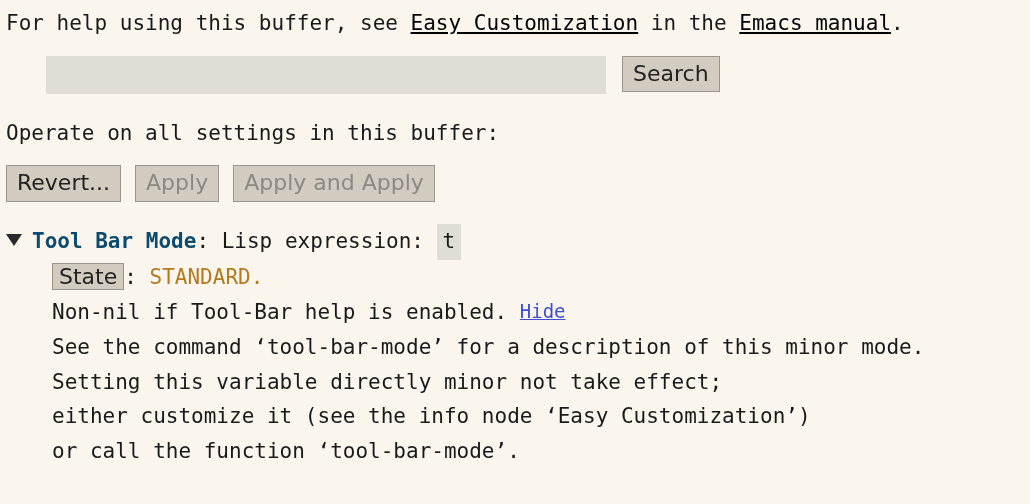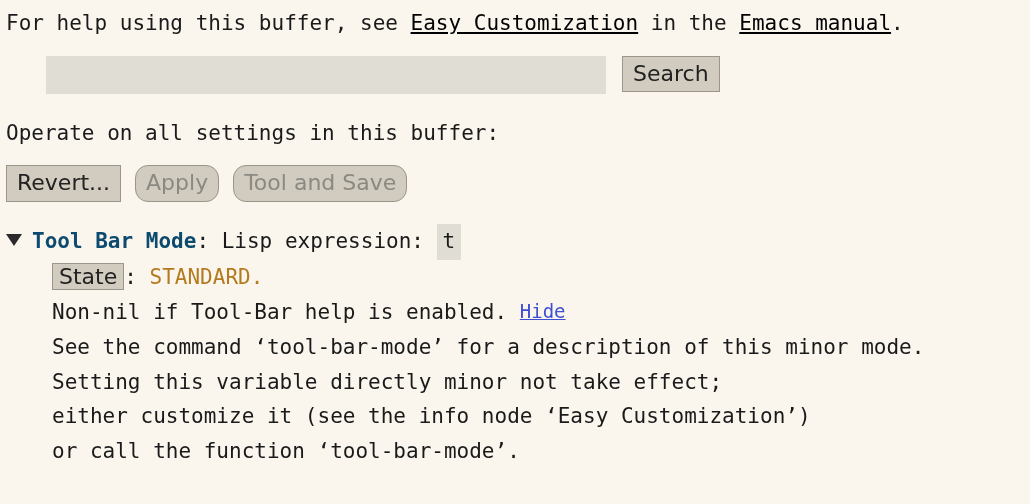--- a/index.html
+++ b/index.html
@@ -46,21 +46,20 @@
   .operate {
     margin-top: 22px;
   }
   .btn-row {
     margin-top: 14px;
     display: flex;
     gap: 14px;
   }
   .btn.disabled {
     color: #8a8a82;
-    border-radius: 13px;
   }
   .var-block {
     margin-top: 22px;
   }
   .tri {
     display: inline-block;
     width: 0; height: 0;
     border-left: 8px solid transparent;
     border-right: 8px solid transparent;
     border-top: 12px solid #2a2a2a;
@@ -112,21 +111,21 @@
 
 <div class="search-row">
   <input class="search-field" type="text" value="" style="">
   <button class="btn">Search</button>
 </div>
 
 <div class="operate">Operate on all settings in this buffer:</div>
 <div class="btn-row">
   <button class="btn">Revert...</button>
   <button class="btn disabled">Apply</button>
-  <button class="btn disabled">Tool and Save</button>
+  <button class="btn disabled">Apply and Apply</button>
 </div>
 
 <div class="var-block">
   <div>
     <span class="tri"></span><span class="var-name">Tool Bar Mode</span><span>: Lisp expression: </span><span class="value-field">t</span>
   </div>
   <div class="indent">
     <button class="state-btn">State</button><span>: </span><span class="standard">STANDARD.</span>
   </div>
   <div class="indent doc-line">

